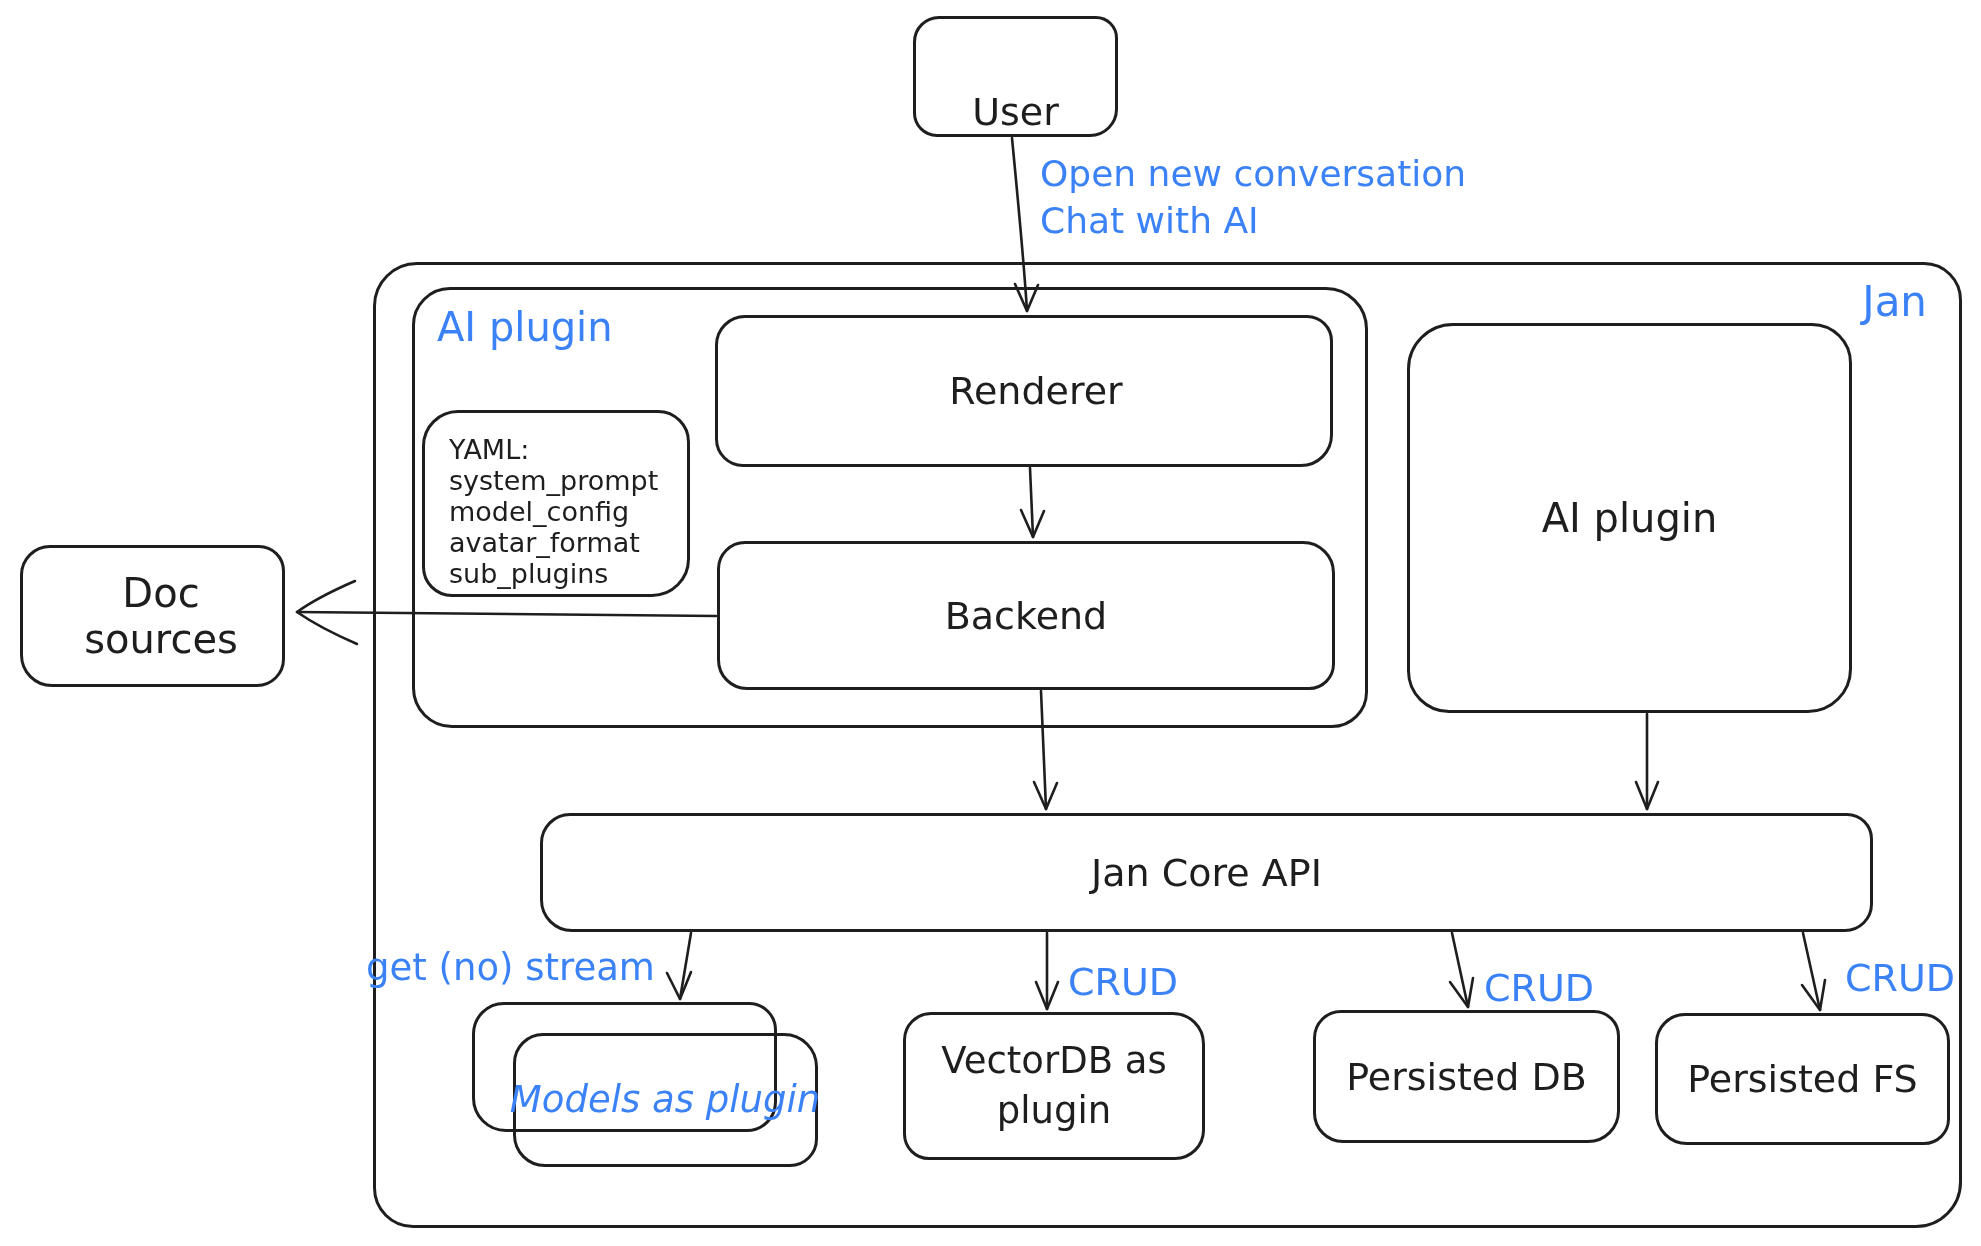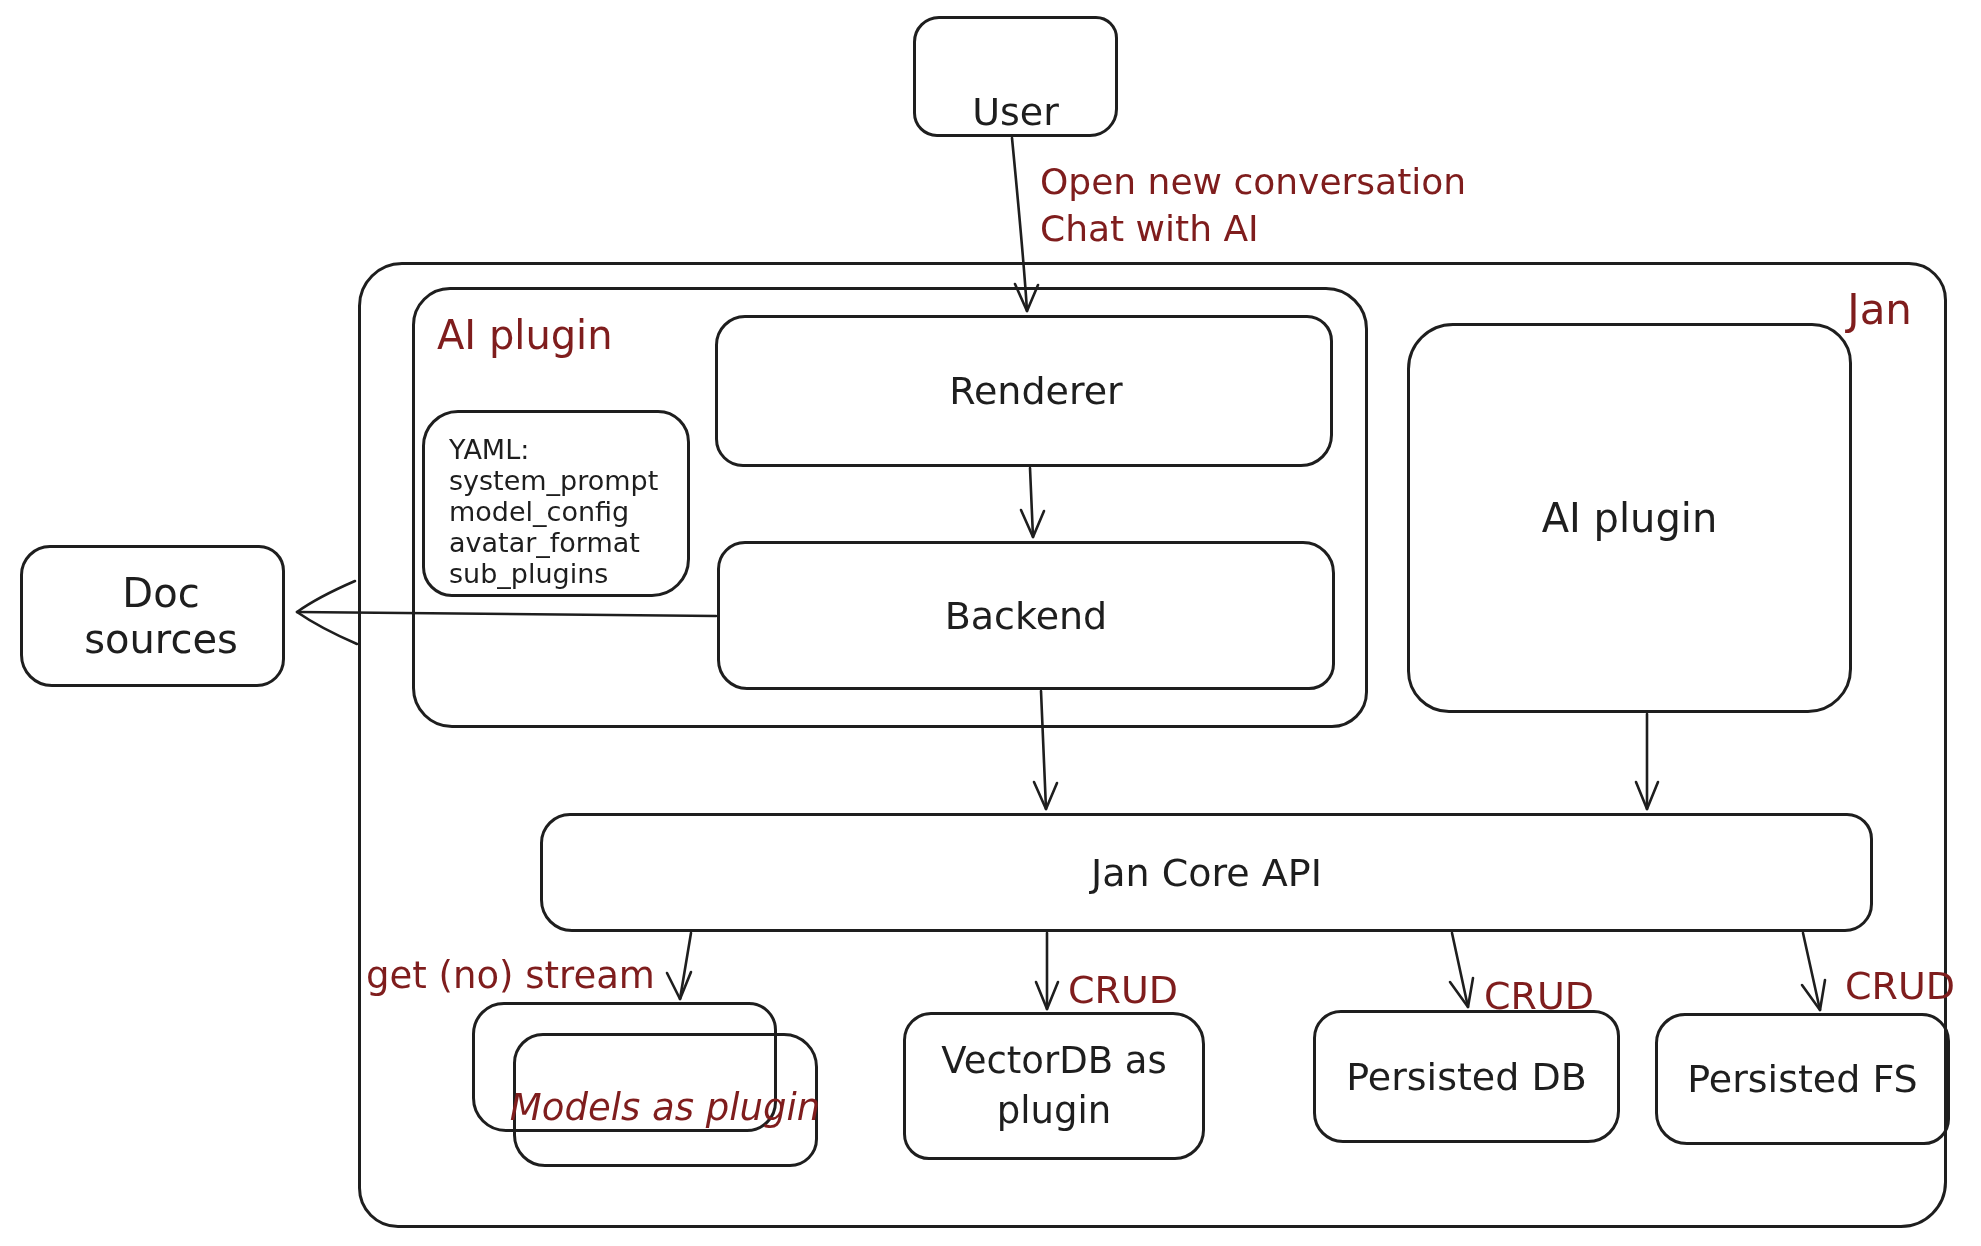--- a/index.html
+++ b/index.html
@@ -13,33 +13,32 @@
     overflow: hidden;
   }
   .box {
     position: absolute;
     border: 3px solid #1e1e1e;
     background: transparent;
     box-sizing: border-box;
   }
   .label {
     position: absolute;
-    color: #7f1d1d;
+    color: #3b82f6;
     white-space: nowrap;
-    margin-top: 8px;
   }
   .centered {
     display: flex;
     align-items: center;
     justify-content: center;
     text-align: center;
   }
   
   #user-box        { left: 913px;  top: 16px;   width: 205px;  height: 121px; border-radius: 26px 22px 28px 24px; font-size: 38px; align-items: flex-end; }
-  #jan-box         { left: 358px;  top: 262px;  width: 1589px; height: 966px; border-radius: 44px 38px 46px 40px; }
+  #jan-box         { left: 373px;  top: 262px;  width: 1589px; height: 966px; border-radius: 44px 38px 46px 40px; }
   #jan-label       { right: 32px;  top: 12px;   font-size: 42px; }
   #ai-plugin-left  { left: 412px;  top: 287px;  width: 956px;  height: 441px; border-radius: 38px 42px 36px 40px; }
   #ai-plugin-left-label { left: 22px; top: 14px; font-size: 40px; }
   #yaml-box        { left: 422px;  top: 410px;  width: 268px;  height: 187px; border-radius: 36px 32px 38px 30px; padding: 21px 10px 10px 24px; font-size: 27px; line-height: 31px; }
   #renderer-box    { left: 715px;  top: 315px;  width: 618px;  height: 152px; border-radius: 30px 26px 32px 28px; font-size: 38px; padding-left: 24px; }
   #backend-box     { left: 717px;  top: 541px;  width: 618px;  height: 149px; border-radius: 28px 32px 26px 30px; font-size: 38px; }
   #ai-plugin-right { left: 1407px; top: 323px;  width: 445px;  height: 390px; border-radius: 46px 40px 44px 42px; font-size: 40px; }
   #doc-sources-box { left: 20px;   top: 545px;  width: 265px;  height: 142px; border-radius: 30px 26px 28px 32px; font-size: 40px; padding-left: 17px; }
   #jan-core-api-box{ left: 540px;  top: 813px;  width: 1333px; height: 119px; border-radius: 30px 26px 28px 32px; font-size: 38px; }
   #models-box-back { left: 472px;  top: 1002px; width: 305px;  height: 130px; border-radius: 32px 28px 30px 34px; }

